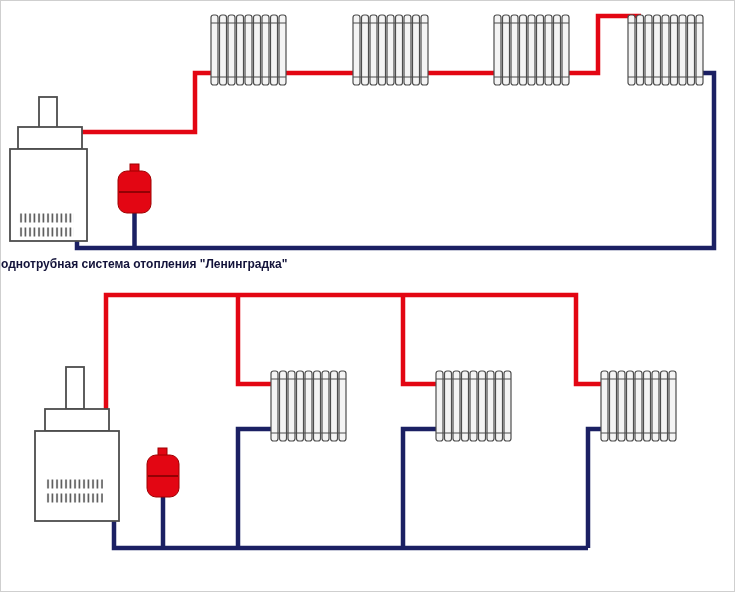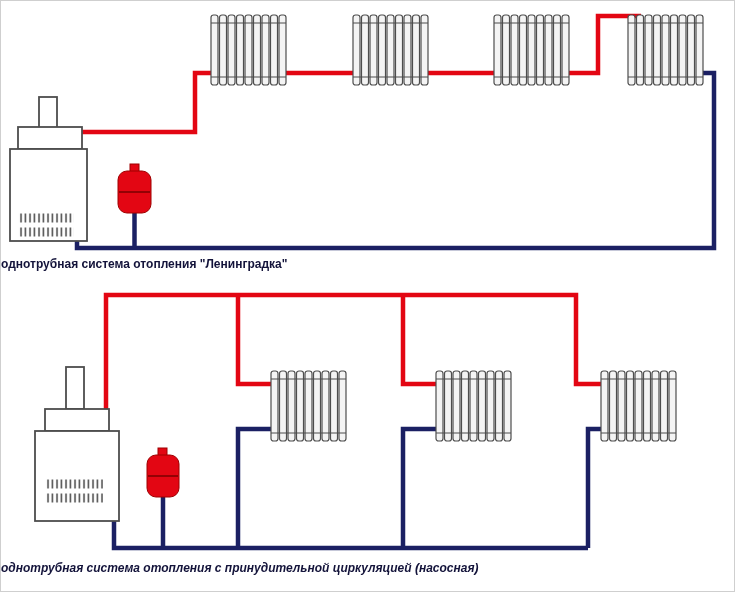--- a/index.html
+++ b/index.html
@@ -106,14 +106,13 @@
         <line class="tank-mid" x1="147" y1="475" x2="177" y2="475"></line>
       </g>
 
       <use href="#radiator-sym" x="270" y="370"></use>
       <use href="#radiator-sym" x="435" y="370"></use>
       <use href="#radiator-sym" x="600" y="370"></use>
     </g>
   </svg>
 
   <div class="caption top">однотрубная система отопления "Ленинградка"</div>
-  <div class="caption bottom">однотрубная система отопления с принудительной циркуляцией (насосная)</div>
 </div>
 
 </body></html>

